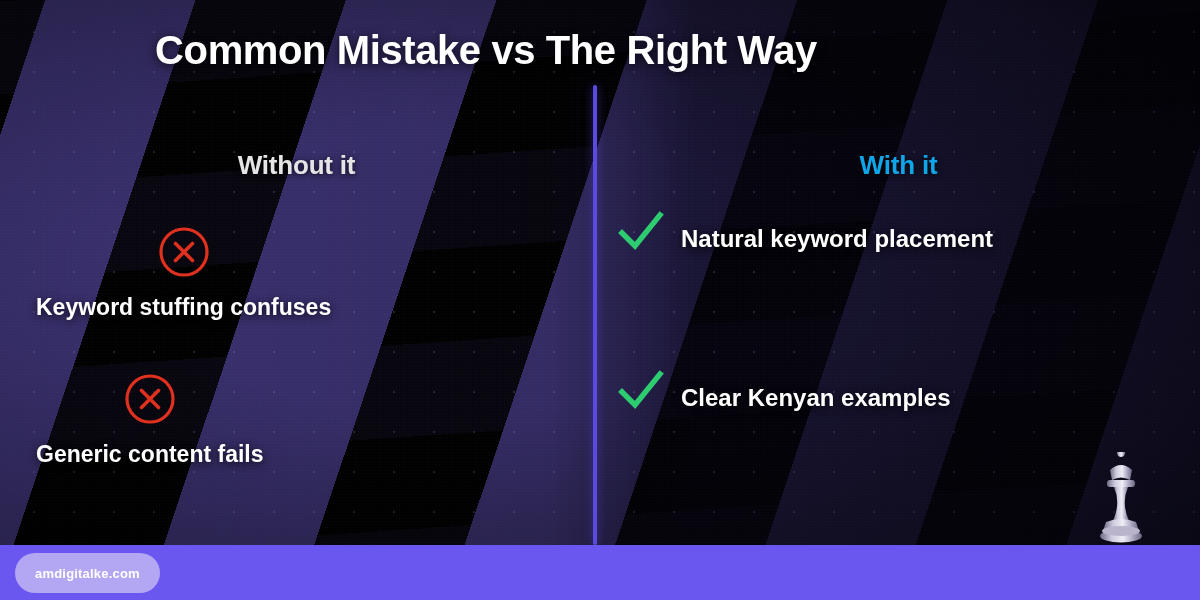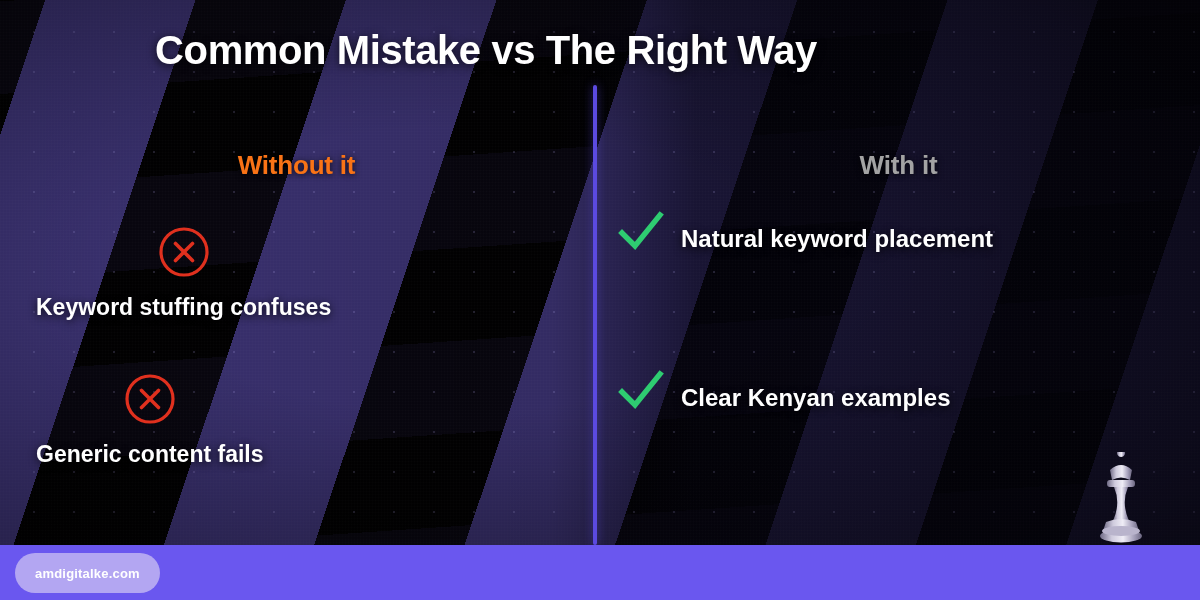--- a/index.html
+++ b/index.html
@@ -89,22 +89,22 @@
 
   .col{ position:absolute; top:150px; }
   .col-left{ left:0px; width:593px; }
   .col-right{ left:597px; width:603px; }
 
   .col-head{
     text-align:center;
     font-size:26px; font-weight:bold;
     letter-spacing:-0.2px;
   }
-  .col-left  .col-head{ color:#f97316; text-shadow:0 1px 6px rgba(0,0,0,.8); }
-  .col-right .col-head{ color:#a3a3a3; text-shadow:0 1px 6px rgba(0,0,0,.8); }
+  .col-left  .col-head{ color:#e5e5e5; text-shadow:0 1px 6px rgba(0,0,0,.8); }
+  .col-right .col-head{ color:#0ea5e9; text-shadow:0 1px 6px rgba(0,0,0,.8); }
 
   .items{ position:relative; }
   .item{
     position:absolute;
     display:flex; align-items:center; gap:16px;
   }
   .col-left .item{ left:36px;flex-direction:column; }
   .col-right .item{ left:20px; }
   .item-1{ top:45px; }
   .item-2{ top:192px; }

